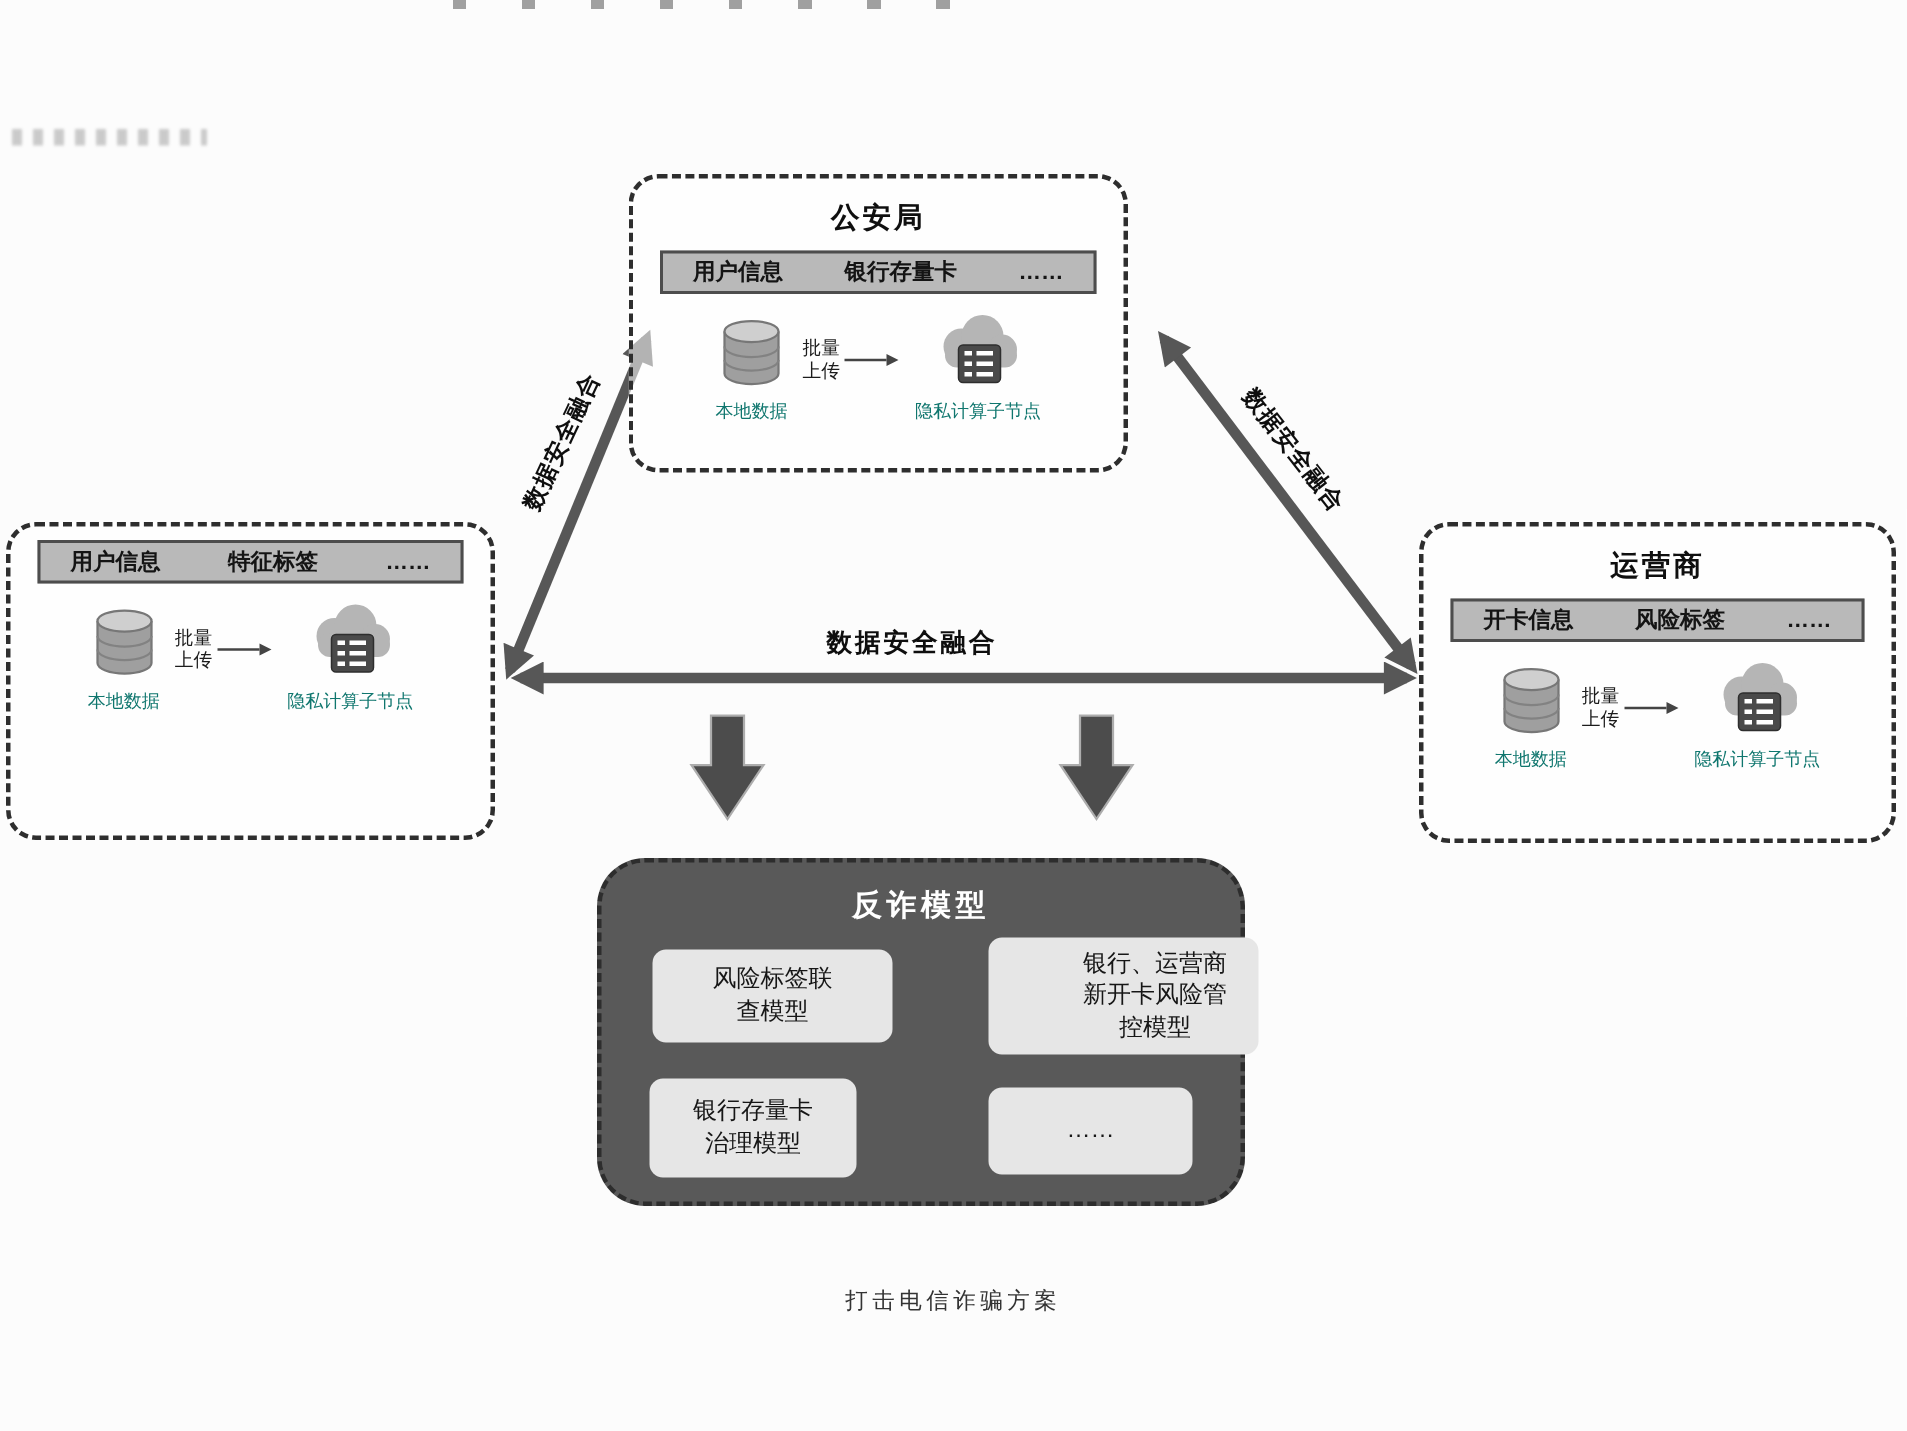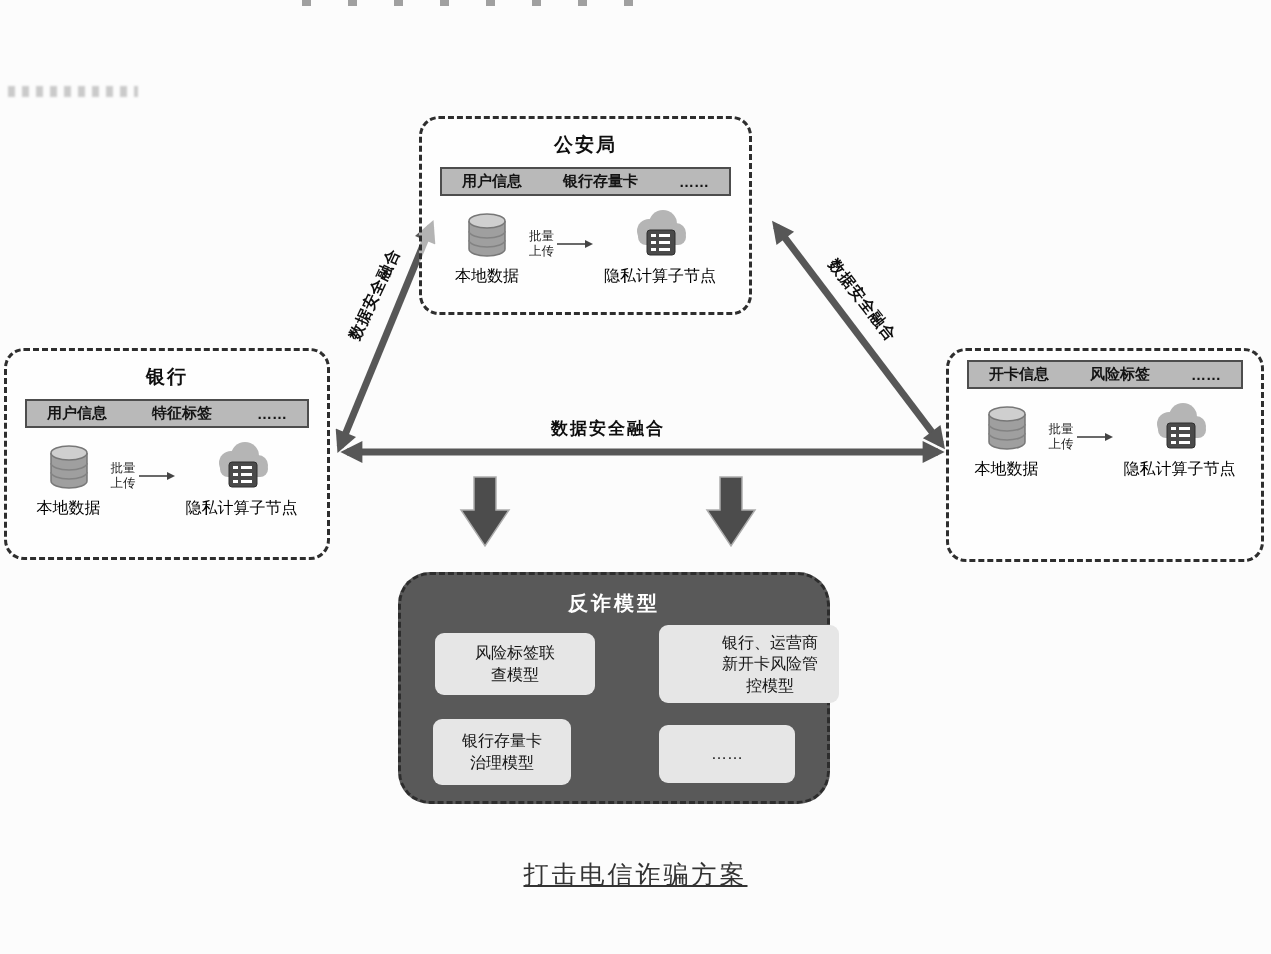--- a/index.html
+++ b/index.html
@@ -35,21 +35,21 @@
   .bar {
     margin:9px 18px 0 18px; background:#b9b9b9; border:2px solid #4d4d4d;
     display:flex; justify-content:space-between; align-items:center;
     padding:3px 20px; font-size:15px; font-weight:bold; color:#141414;
   }
   .node-row {
     display:flex; justify-content:center; align-items:flex-end;
     gap:10px; margin-top:13px;
   }
   .icon-col { display:flex; flex-direction:column; align-items:center; gap:5px; }
-  .small-label { font-size:16px; color:#000000; white-space:nowrap; }
+  .small-label { font-size:12px; color:#0f766e; white-space:nowrap; }
   .upload-col {
     display:flex; flex-direction:row; align-items:center;
     margin-bottom:27px; gap:2px;
   }
   .upload-text {
     font-size:12.5px; color:#1c1c1c; text-align:center;
     white-space:pre-line; line-height:1.25;
   }
   
   .edge-label {
@@ -76,21 +76,21 @@
     font-size:16px; display:flex; align-items:center; justify-content:center;
     text-align:center; white-space:pre-line; line-height:1.35;
   }
   .model-item-0 { left:34px;  top:58px;  width:160px; height:62px; }
   .model-item-1 { left:258px; top:50px;  width:138px; height:78px;padding-left:42px; }
   .model-item-2 { left:32px;  top:144px; width:138px; height:66px; }
   .model-item-3 { left:258px; top:150px; width:136px; height:58px; }
   
   .caption {
     position:absolute; left:0; right:0; top:858px; text-align:center;
-    font-size:25px; color:#333333; letter-spacing:3px;text-decoration:underline;
+    font-size:15px; color:#333333; letter-spacing:3px;
   }
 </style>
 </head>
 <body>
 
 <div class="canvas">
 
   <div class="artifact-topleft"></div>
   <div class="artifact-topcenter"></div>
 
@@ -153,21 +153,20 @@
             <rect x="22" y="39" width="5" height="3"></rect>
               <rect x="30" y="39" width="11" height="3"></rect>
           </g>
         </svg>
         <div class="small-label">隐私计算子节点</div>
       </div>
     </div>
   </div>
 
   <div class="node node-bank">
-    <div class="node-title">银行</div>
     <div class="bar">
       <span>用户信息</span>
       <span>特征标签</span>
       <span>……</span>
     </div>
     <div class="node-row">
       <div class="icon-col">
         <svg width="46" height="50" viewBox="0 0 46 50">
           <path d="M5,10 v28 a18,7 0 0 0 36,0 v-28" fill="#9f9f9f" stroke="#777" stroke-width="1.5"></path>
           <path d="M5,20 a18,7 0 0 0 36,0" fill="none" stroke="#828282" stroke-width="1.5"></path>
@@ -201,20 +200,21 @@
             <rect x="22" y="39" width="5" height="3"></rect>
               <rect x="30" y="39" width="11" height="3"></rect>
           </g>
         </svg>
         <div class="small-label">隐私计算子节点</div>
       </div>
     </div>
   </div>
 
   <div class="node node-operator">
+    <div class="node-title">运营商</div>
     <div class="bar">
       <span>开卡信息</span>
       <span>风险标签</span>
       <span>……</span>
     </div>
     <div class="node-row">
       <div class="icon-col">
         <svg width="46" height="50" viewBox="0 0 46 50">
           <path d="M5,10 v28 a18,7 0 0 0 36,0 v-28" fill="#9f9f9f" stroke="#777" stroke-width="1.5"></path>
           <path d="M5,20 a18,7 0 0 0 36,0" fill="none" stroke="#828282" stroke-width="1.5"></path>

